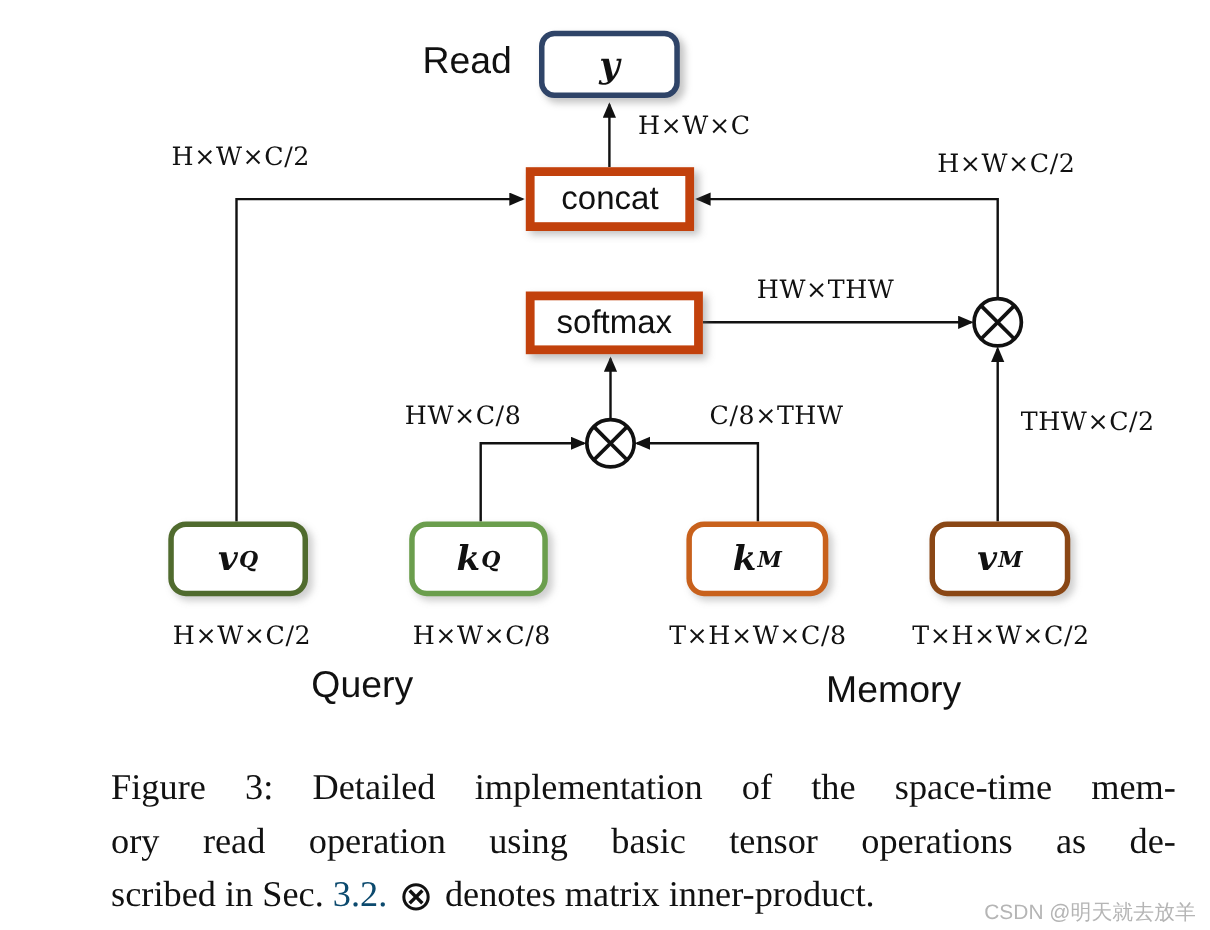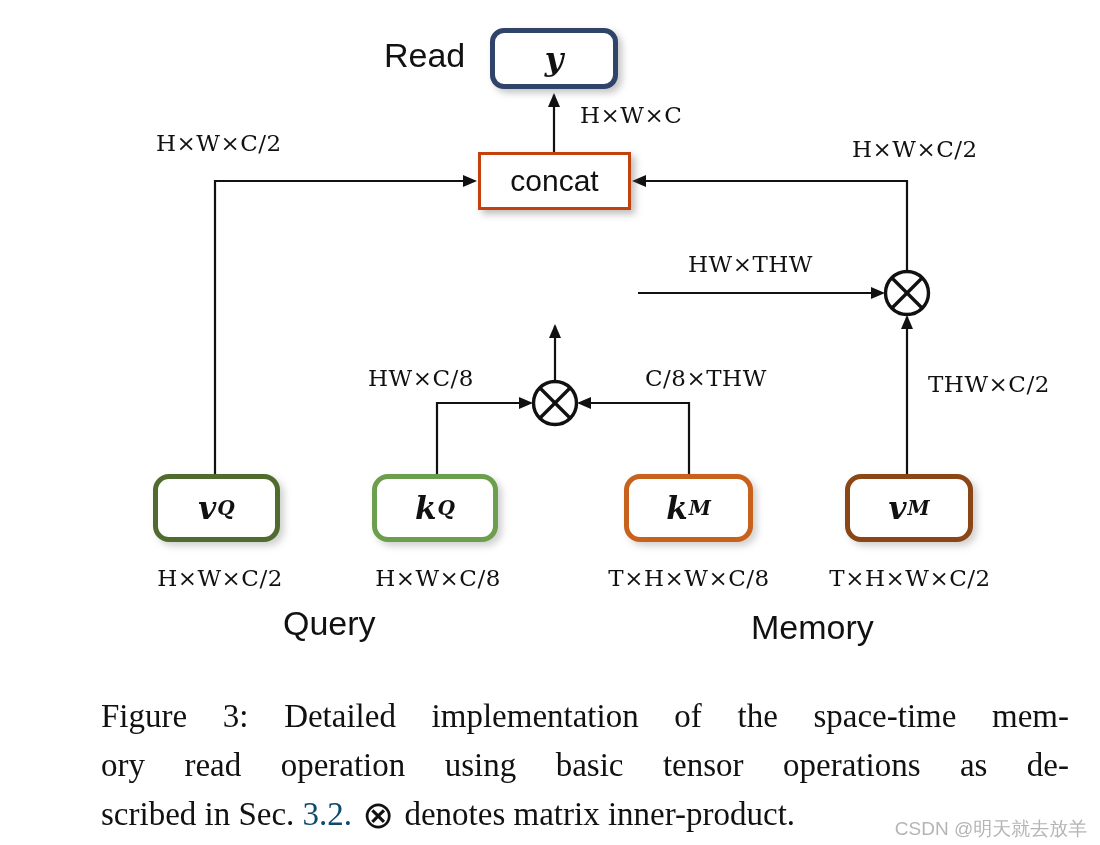--- a/index.html
+++ b/index.html
@@ -4,21 +4,21 @@
 <style>
   html,body{margin:0;padding:0;background:#ffffff;}
   .stage{
     position:relative;width:1100px;height:845px;background:#ffffff;
     font-family:"Liberation Sans",sans-serif;overflow:hidden;color:#111;
   }
   svg.wires{position:absolute;left:0;top:0;width:1100px;height:845px;}
 
   
   .opbox{
-    position:absolute;box-sizing:border-box;background:#fff;border:3px solid #c2410c;
+    position:absolute;box-sizing:border-box;background:#fff;border:8px solid #c2410c;
     display:flex;align-items:center;justify-content:center;
     font-family:"Liberation Sans",sans-serif;font-size:30px;color:#111;
     box-shadow:4px 4px 7px rgba(110,110,110,.45);
   }
   
   .ybox{
     position:absolute;box-sizing:border-box;background:#fff;border:5px solid #2f4468;
     border-radius:14px;display:flex;align-items:center;justify-content:center;
     box-shadow:4px 4px 7px rgba(110,110,110,.4);
   }
@@ -88,20 +88,23 @@
   </svg>
 
   <div class="biglab" style="left:384px;top:36px;">Read</div>
   <div class="ybox" style="left: 490px; top: 28px; width: 128px; height: 61px; border-color: rgb(47, 68, 104);">
     <span class="math">y</span>
   </div>
 
   <div class="opbox" style="left:478px;top:152px;width:153px;height:58px;">
     <span>concat</span>
   </div>
+  <div class="opbox" style="left:478px;top:265px;width:161px;height:57px;">
+    <span>softmax</span>
+  </div>
 
   <div class="dim" style="left:580px;top:102px;">H×W×C</div>
   <div class="dim" style="left:156px;top:130px;">H×W×C/2</div>
   <div class="dim" style="left:852px;top:136px;">H×W×C/2</div>
   <div class="dim" style="left:688px;top:251px;">HW×THW</div>
   <div class="dim" style="left:368px;top:365px;">HW×C/8</div>
   <div class="dim" style="left:645px;top:365px;">C/8×THW</div>
   <div class="dim" style="left:928px;top:371px;">THW×C/2</div>
 
   <div class="tbox" style="left: 153px; top: 474px; width: 127px; height: 68px; border-color: rgb(80, 107, 46);">

